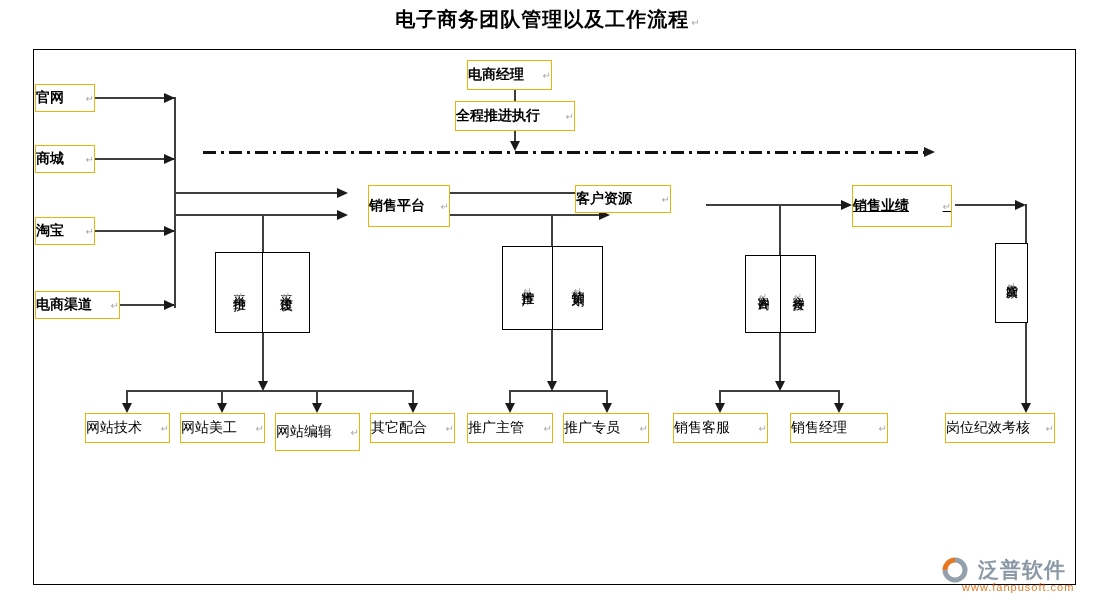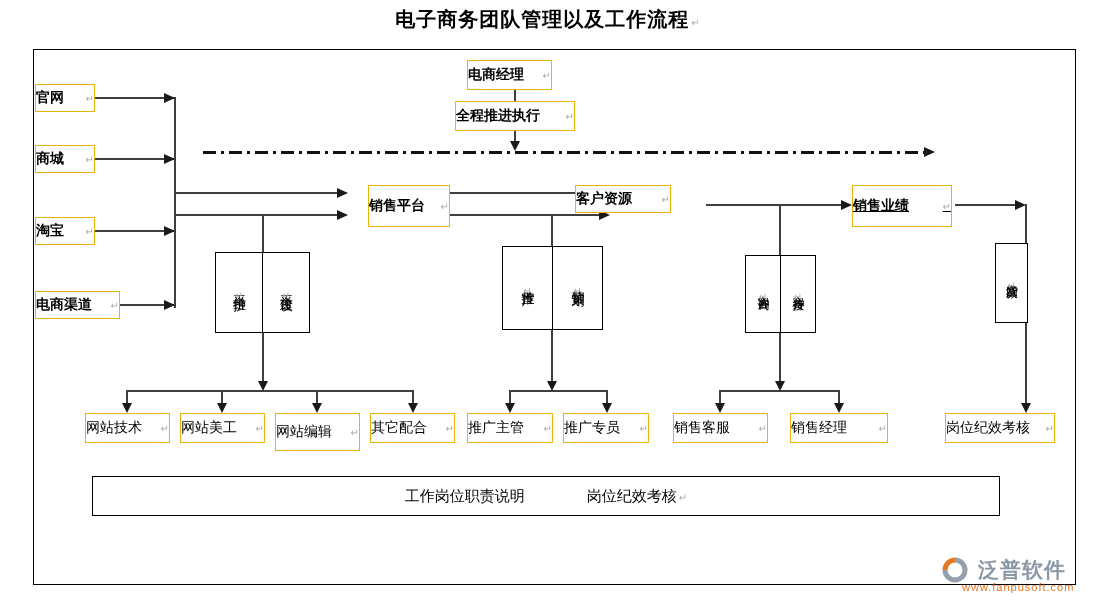--- a/index.html
+++ b/index.html
@@ -223,24 +223,20 @@
   </div>
   <div class="box plain" style="left:790px; top:413px; width:98px; height:30px;">
     <span>销售经理</span>
       <span class="pmark">↵</span>
   </div>
   <div class="box plain" style="left:945px; top:413px; width:110px; height:30px;">
     <span>岗位纪效考核</span>
       <span class="pmark">↵</span>
   </div>
 
-  <div class="footerbar" style="left:92px; top:476px; width:908px; height:40px;">
-    <span>工作岗位职责说明</span>
-    <span><span>岗位纪效考核</span><span class="pmark">↵</span></span>
-  </div>
 
   <div class="watermark" style="left:942px; top:556px;">
     <svg width="26" height="26" viewBox="0 0 26 26">
       <path d="M13,3 A10,10 0 1 1 3,13" fill="none" stroke="#94a0ac" stroke-width="5"></path>
       <path d="M3,13 A10,10 0 0 1 13,3" fill="none" stroke="#e87722" stroke-width="5"></path>
     </svg>
     <span class="wm-brand">泛普软件</span>
   </div>
   <div class="wm-url" style="left:962px; top:581px;">www.fanpusoft.com</div>
 

